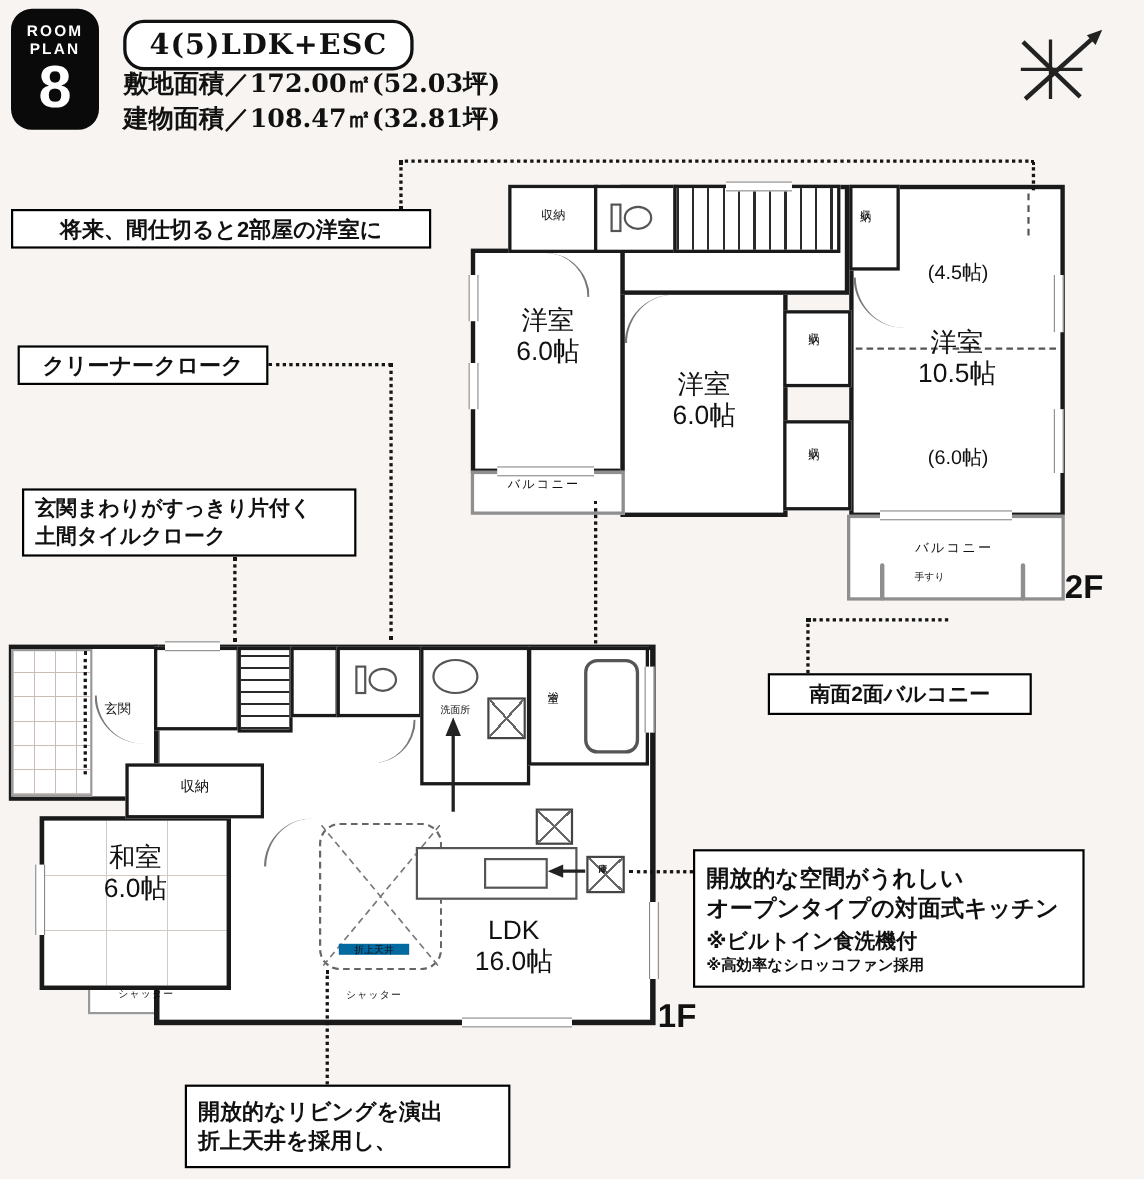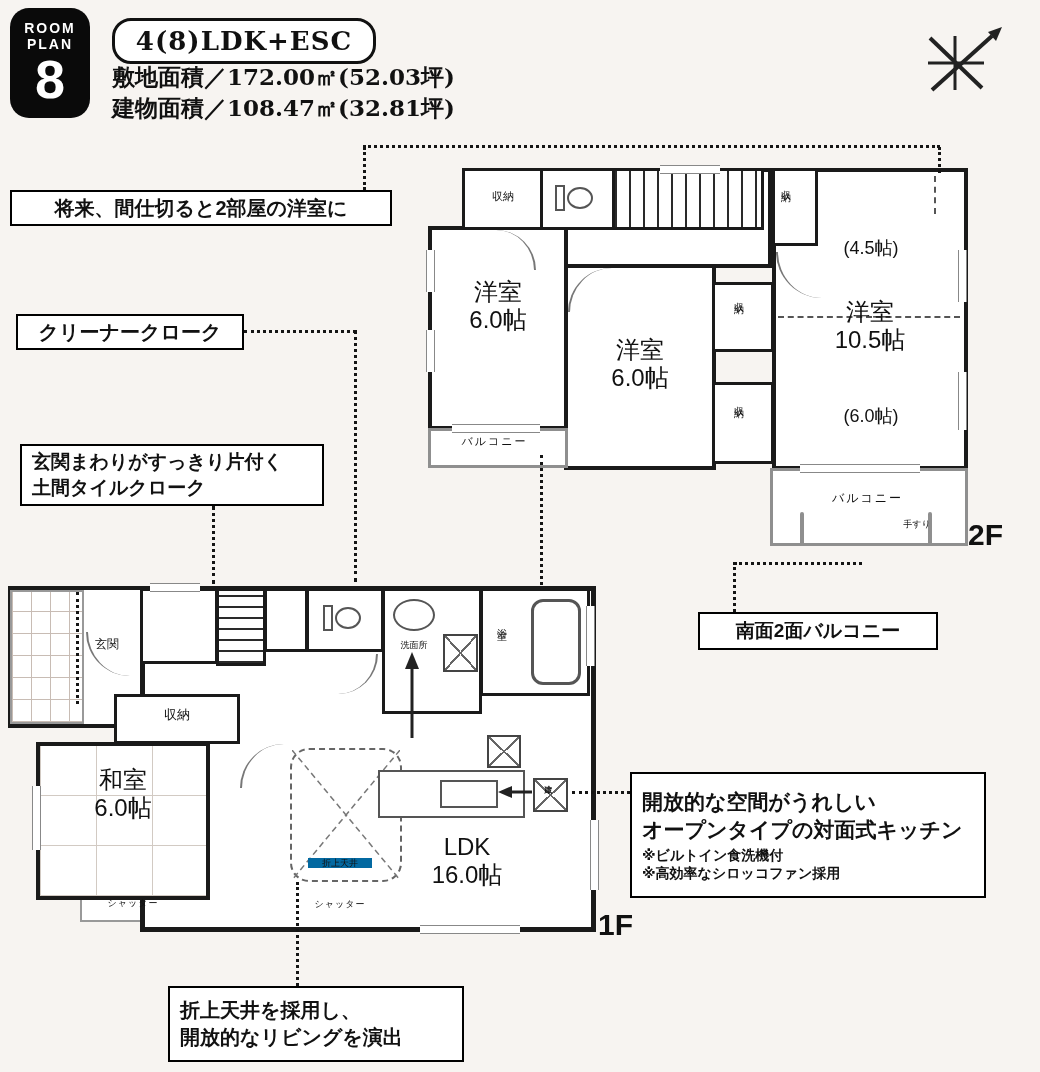--- a/index.html
+++ b/index.html
@@ -40,21 +40,21 @@
 <body>
 
 <div id="page">
 
   <div class="abs" style="left:10px;top:8px;width:80px;height:110px;background:#0a0a0a;color:#fff;display:flex;flex-direction:column;align-items:center;justify-content:center;z-index:60;">
     <div style="font-size:14px;font-weight:bold;letter-spacing:2px;">ROOM</div>
     <div style="font-size:14px;font-weight:bold;letter-spacing:2px;">PLAN</div>
     <div style="font-size:54px;font-weight:bold;line-height:1;">8</div>
   </div>
   <div class="abs serif" style="left:112px;top:18px;width:258px;height:40px;border:3px solid #111;background:#fff;display:flex;align-items:center;justify-content:center;z-index:60;">
-    <span style="font-size:26px;font-weight:bold;letter-spacing:1px;">4(8)LDK+ESC</span>
+    <span style="font-size:26px;font-weight:bold;letter-spacing:1px;">4(5)LDK+ESC</span>
   </div>
   <div class="lbl serif" style="left:112px;top:64px;width:420px;text-align:left;font-size:23px;font-weight:bold;">敷地面積／172.00㎡(52.03坪)</div>
   <div class="lbl serif" style="left:112px;top:95px;width:420px;text-align:left;font-size:23px;font-weight:bold;">建物面積／108.47㎡(32.81坪)</div>
 
   <div class="abs" style="left:898px;top:20px;width:120px;height:90px;z-index:60;">
     <svg width="120" height="90" viewBox="0 0 120 90">
       <line x1="34" y1="70" x2="94" y2="16" stroke="#222" stroke-width="4"></line>
       <polygon points="104,7 90,12 98,21" fill="#222"></polygon>
       <line x1="32" y1="18" x2="84" y2="68" stroke="#222" stroke-width="4"></line>
       <line x1="30" y1="43" x2="86" y2="43" stroke="#222" stroke-width="3"></line>
@@ -71,26 +71,26 @@
   <div class="callout col" style="left:20px;top:444px;width:304px;height:62px;">
     <span style="font-size:19px;">玄関まわりがすっきり片付く</span>
     <span style="font-size:19px;">土間タイルクローク</span>
   </div>
   <div class="callout" style="left:698px;top:612px;width:240px;height:38px;align-items:center;">
     <span style="font-size:19px;">南面2面バルコニー</span>
   </div>
   <div class="callout col" style="left:630px;top:772px;width:356px;height:126px;">
     <span style="font-size:21px;">開放的な空間がうれしい</span>
     <span style="font-size:21px;">オープンタイプの対面式キッチン</span>
-    <span style="font-size:14px;margin-top:3px;">※ビルトイン食洗機付</span>
+    <span style="font-size:19px;margin-top:3px;">※ビルトイン食洗機付</span>
     <span style="font-size:14px;">※高効率なシロッコファン採用</span>
   </div>
   <div class="callout col" style="left:168px;top:986px;width:296px;height:76px;">
+    <span style="font-size:20px;">開放的なリビングを演出</span>
     <span style="font-size:20px;">折上天井を採用し、</span>
-    <span style="font-size:20px;">開放的なリビングを演出</span>
   </div>
 
   <div class="dot-v" style="left:363px;top:147px;height:43px;"></div>
   <div class="dot-h" style="left:363px;top:145px;width:577px;"></div>
   <div class="dot-v" style="left:938px;top:147px;height:26px;"></div>
   <div class="dot-h" style="left:244px;top:330px;width:112px;"></div>
   <div class="dot-v" style="left:354px;top:330px;height:252px;"></div>
   <div class="dot-v" style="left:540px;top:455px;height:130px;"></div>
   <div class="dot-v" style="left:212px;top:506px;height:78px;"></div>
   <div class="dot-v" style="left:76px;top:592px;height:112px;"></div>
@@ -144,21 +144,21 @@
     <div>6.0帖</div>
   </div>
   <div class="lbl" style="left:806px;top:238px;width:130px;font-size:18px;">(4.5帖)</div>
   <div class="lbl" style="left:800px;top:298px;width:140px;font-size:24px;">
     <div>洋室</div>
     <div>10.5帖</div>
   </div>
   <div class="lbl" style="left:806px;top:406px;width:130px;font-size:18px;">(6.0帖)</div>
   <div class="lbl" style="left:432px;top:435px;width:125px;font-size:11px;letter-spacing:2px;">バルコニー</div>
   <div class="lbl" style="left:800px;top:492px;width:135px;font-size:12px;letter-spacing:2px;">バルコニー</div>
-  <div class="lbl" style="left:882px;top:519px;width:70px;font-size:9px;">手すり</div>
+  <div class="lbl" style="left:810px;top:519px;width:70px;font-size:9px;">手すり</div>
   <div class="lbl" style="left:968px;top:518px;width:64px;font-size:30px;font-weight:bold;text-align:left;">2F</div>
 
   <div class="room thick" style="left:140px;top:586px;width:456px;height:346px;"></div>
   <div class="room" style="left:8px;top:586px;width:136px;height:142px;"></div>
   <div class="sub" style="left:10px;top:590px;width:74px;height:134px;border:2px solid #999;z-index:21;
               background-image:repeating-linear-gradient(90deg,#c8bcb4 0 1px,transparent 1px 19px),repeating-linear-gradient(0deg,#c8bcb4 0 1px,transparent 1px 22px);background-color:#fff;"></div>
   <div class="sub" style="left:140px;top:588px;width:78px;height:76px;"></div>
   <div class="sub stairs-h" style="left:216px;top:588px;width:50px;height:78px;"></div>
   <div class="sub" style="left:264px;top:588px;width:44px;height:64px;"></div>
   <div class="sub" style="left:306px;top:588px;width:78px;height:64px;">

